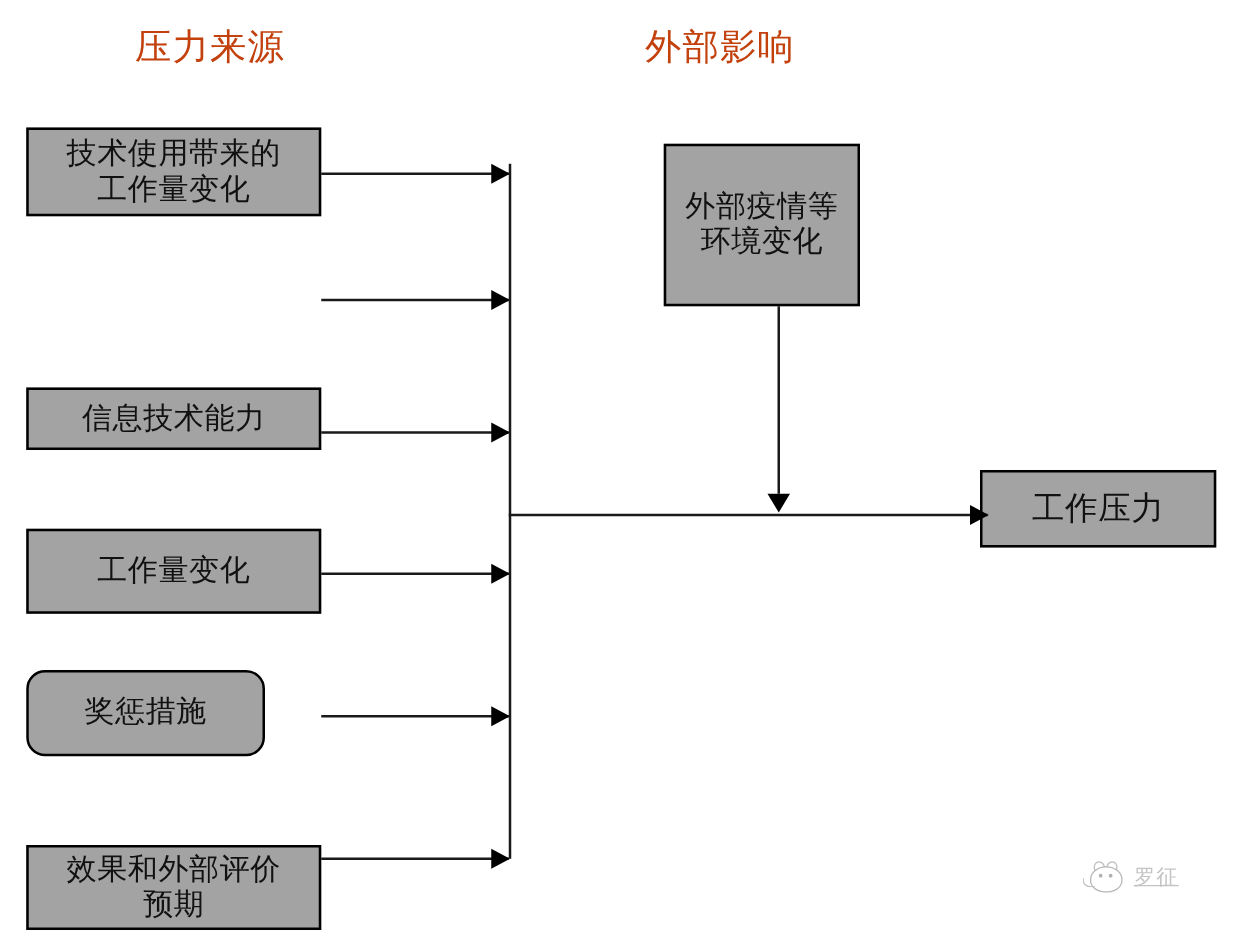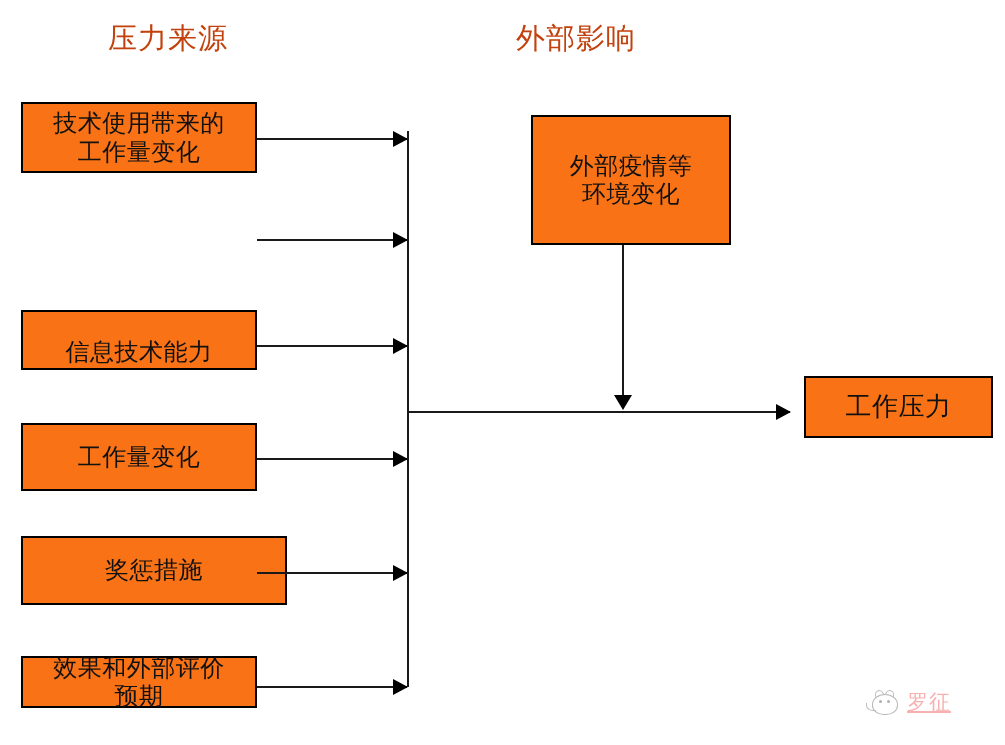--- a/index.html
+++ b/index.html
@@ -26,46 +26,46 @@
     white-space: nowrap;
     color: #c2410c;
   }
   #header-left  { left: 108px; top: 24px; }
   #header-right { left: 516px; top: 24px; text-align: right; }
 
   .node {
     position: absolute;
     box-sizing: border-box;
     border: 2.5px solid #000000;
-    background: #f97316;
+    background: #a3a3a3;
     display: flex;
     align-items: center;
     justify-content: center;
     text-align: center;
     font-size: 24px;
     line-height: 1.18;
     letter-spacing: 0.5px;
     color: #111111;
     padding: 2px 6px;
   }
   .node .label { display: block; white-space: pre-line; }
 
   
   #node-0 { left: 21px;  top: 102px; width: 236px; height: 71px; }
   #node-1 { left: 21px;  top: 207px; width: 236px; height: 66px; }
-  #node-2 { left: 21px;  top: 310px; width: 236px; height: 60px; align-items: flex-end; }
+  #node-2 { left: 21px;  top: 310px; width: 236px; height: 50px; }
   #node-3 { left: 21px;  top: 423px; width: 236px; height: 68px; }
-  #node-4 { left: 21px;  top: 536px; width: 266px; height: 69px; }
-  #node-5 { left: 21px;  top: 656px; width: 236px; height: 52px; }
-
-  
-  #node-external { left: 531px; top: 115px; width: 200px; height: 130px; justify-content: center; }
-
-  
-  #node-outcome  { left: 804px; top: 376px; width: 189px; height: 62px; font-size: 26px; }
+  #node-4 { left: 21px;  top: 536px; width: 191px; height: 69px; border-radius: 15px; }
+  #node-5 { left: 21px;  top: 676px; width: 236px; height: 68px; }
+
+  
+  #node-external { left: 531px; top: 115px; width: 157px; height: 130px; justify-content: center; }
+
+  
+  #node-outcome  { left: 784px; top: 376px; width: 189px; height: 62px; font-size: 26px; }
 
   
   .hline {
     position: absolute;
     height: 0;
     border-top: 2px solid #1a1a1a;
   }
   .vline {
     position: absolute;
     width: 0;
@@ -130,22 +130,22 @@
   #watermark .wm-mark .wm-ear.r { left: 19px; transform: rotate(18deg); }
   #watermark .wm-mark .wm-tail {
     position: absolute;
     left: 0px; top: 14px;
     width: 9px; height: 7px;
     border-left: 1.5px solid #666;
     border-bottom: 1.5px solid #666;
     border-radius: 0 0 0 70%;
   }
   #watermark .wm-text {
-    font-size: 21px;
-    color: #ef4444;
+    font-size: 17px;
+    color: #737373;
     letter-spacing: 1px;
     white-space: nowrap;
     text-decoration: underline;
   }
 </style>
 </head>
 <body>
 
 <div id="canvas">
 

